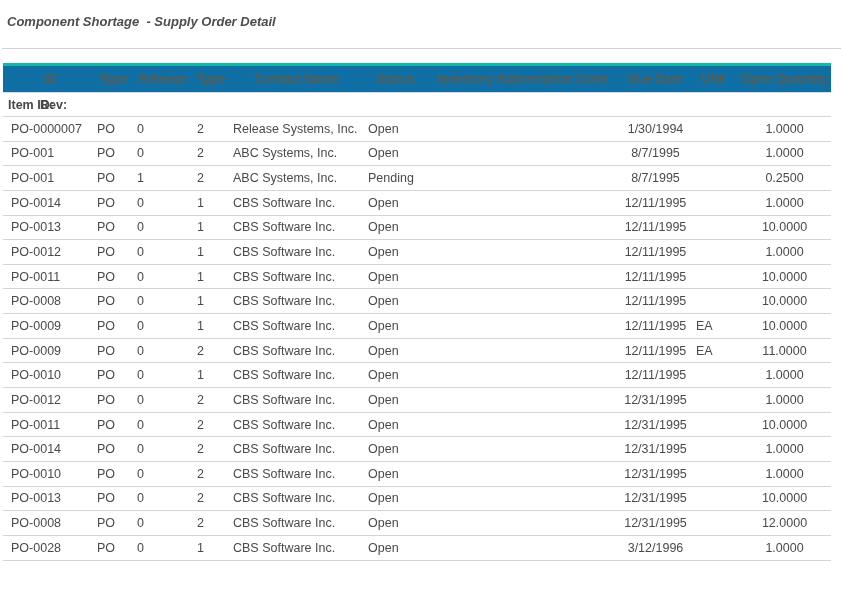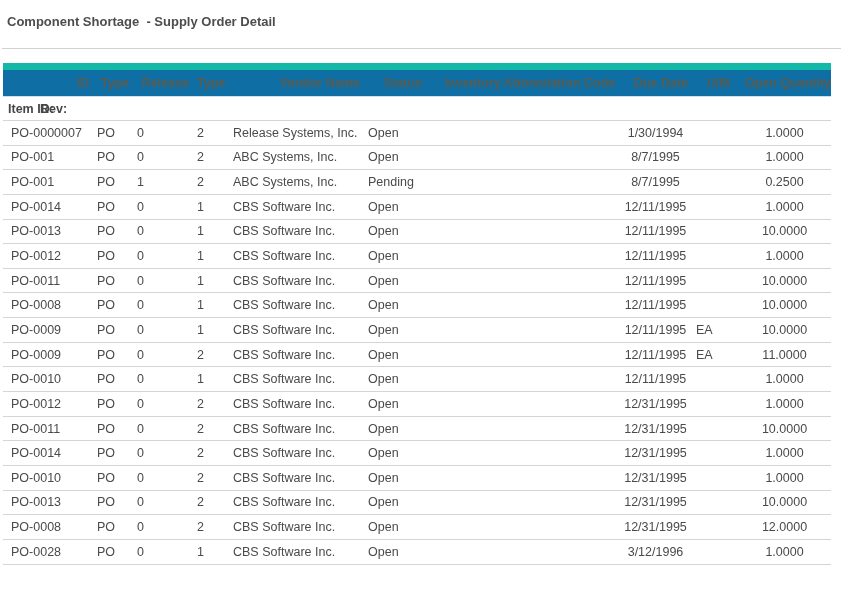--- a/index.html
+++ b/index.html
@@ -16,47 +16,48 @@
     width: 843px;
     height: 610px;
   }
   .title {
     margin: 14px 0 0 7px;
     font-size: 13px;
     line-height: 16px;
     font-weight: bold;
     color: #4d4d4d;
     white-space: pre;
+    font-style: italic;
   }
   .divider {
     margin: 18px 0 0 2px;
     width: 839px;
     height: 1px;
     background: #d2d2d2;
   }
   table.grid {
     border-collapse: collapse;
     table-layout: fixed;
     width: 828px;
     margin: 14px 0 0 3px;
     font-size: 12.5px;
     color: #4a4a4a;
   }
   table.grid th {
     background: #0f6fa5;
     color: #5a5c50;
     font-weight: bold;
     font-size: 12.5px;
-    text-align: right;
+    text-align: center;
     height: 26px;
     padding: 0 0 0 8px;
     white-space: nowrap;
     overflow: hidden;
     vertical-align: middle;
-    border-top: 7px solid #14b8a6;
+    border-top: 3px solid #14b8a6;
     border-bottom: 1px solid #cfdfeb;
     margin-top: 16px;
   }
   table.grid td {
     height: 24.65px;
     padding: 0 0 0 8px;
     white-space: nowrap;
     overflow: hidden;
     vertical-align: middle;
     border-bottom: 1px solid #d5d5d5;
@@ -99,21 +100,21 @@
       <col style="width:73px">
       <col style="width:42px">
       <col style="width:101px">
     </colgroup>
     <thead>
       <tr>
         <th class="col-id">ID</th>
         <th class="col-type">Type</th>
         <th class="col-release">Release</th>
         <th class="col-line">Type</th>
-        <th class="col-vendor">Vendor Name</th>
+        <th class="col-vendor">Contact Name</th>
         <th class="col-status">Status</th>
         <th class="col-invcode">Inventory Abbreviation Code</th>
         <th class="col-duedate"><span>Due Date</span></th>
         <th class="col-um">U/M</th>
         <th class="col-qty">Open Quantity</th>
       </tr>
     </thead>
     <tbody>
       <tr class="item-row">
         <td colspan="10">

